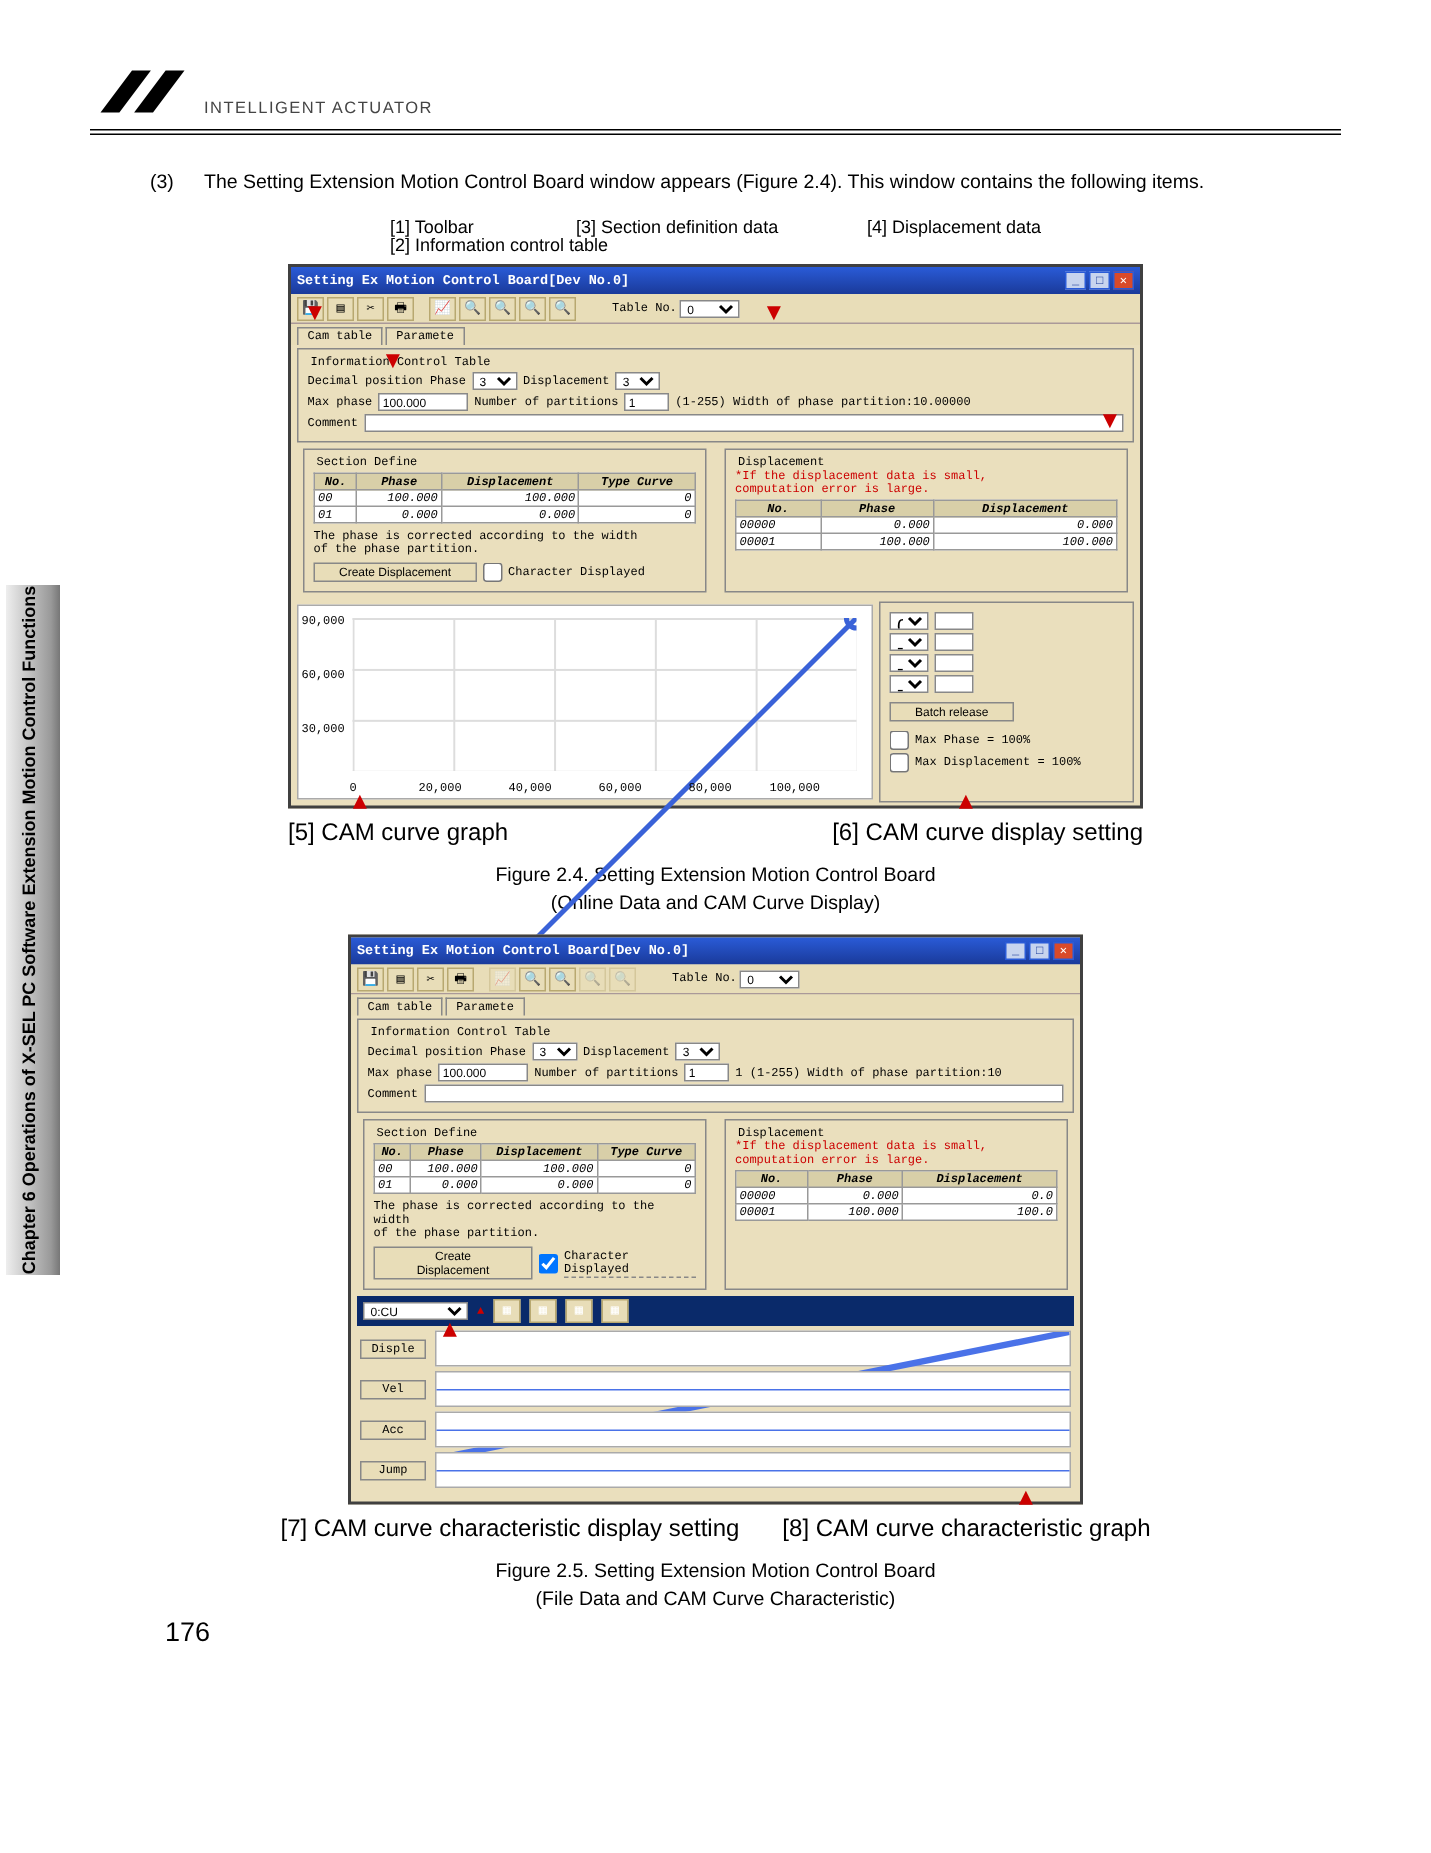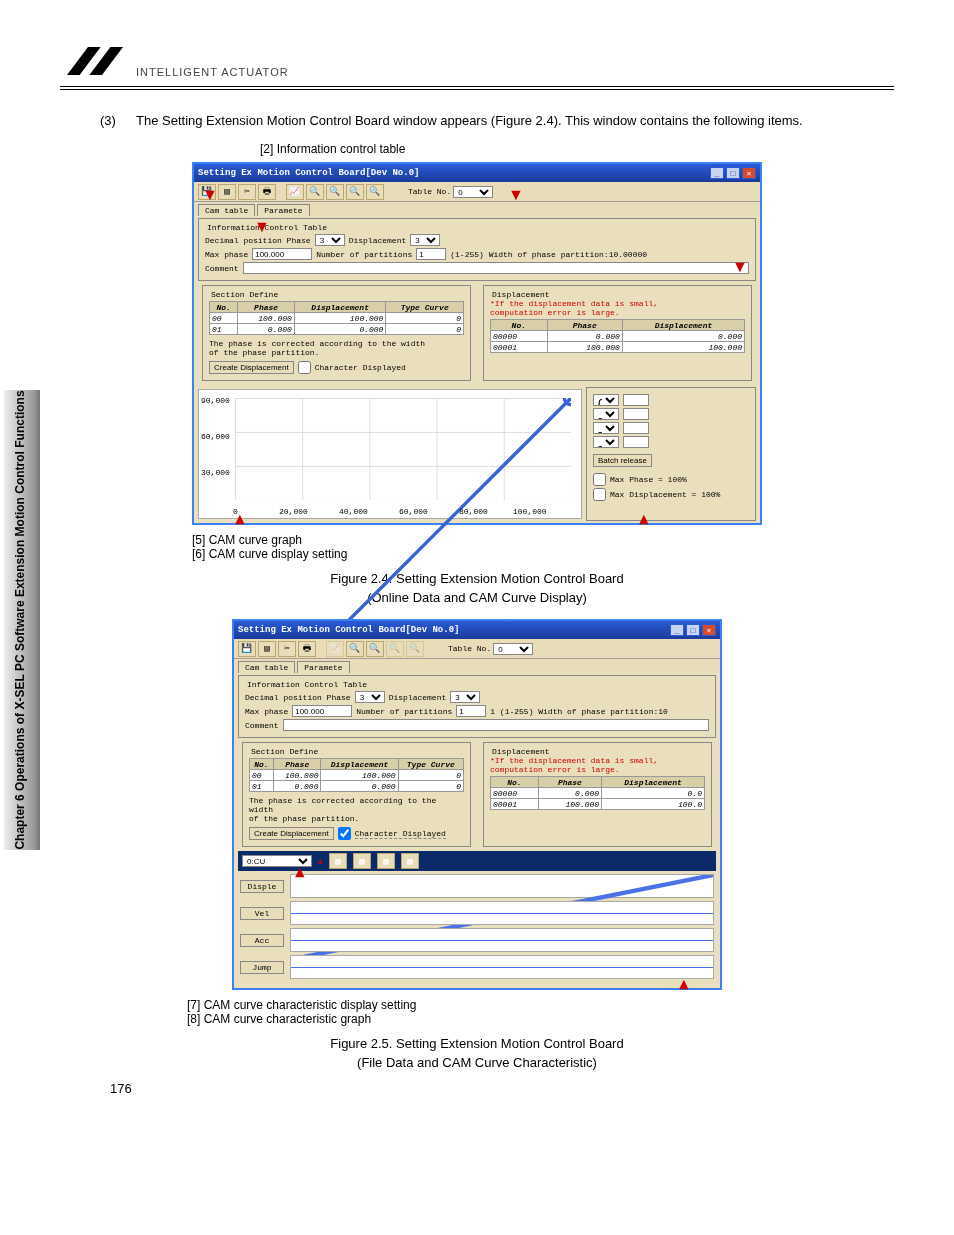--- a/index.html
+++ b/index.html
@@ -9,54 +9,54 @@
   .sidebar-tab span { transform: rotate(-90deg); white-space: nowrap; font-size: 12px; font-weight: bold; color:#000; }
   .logo-row { display:flex; align-items:flex-end; border-bottom:4px double #000; padding-bottom:4px; margin-bottom:18px; }
   .logo-mark { width:70px; height:42px; margin-right:6px; }
   .logo-text { font-size:11px; letter-spacing:1px; color:#444; padding-bottom:4px; }
   .body-text { font-size:13px; line-height:1.4; }
   .intro { display:flex; margin:22px 0 14px 40px; }
   .intro .num { width:36px; }
   .annot-row { font-size:12px; margin-left:200px; display:flex; gap:4px; }
   .annot-row > span { white-space:nowrap; }
   .shot-wrap { margin:6px auto 0; width:570px; position:relative; }
-  .shot { border:2px solid #3b82f6; background:#eadfbd; font-family:"Courier New",monospace; font-size:8px; color:#000; }
+  .shot { border:2px solid #404040; background:#eadfbd; font-family:"Courier New",monospace; font-size:8px; color:#000; }
   .titlebar { background: linear-gradient(#2a5bd7,#1a3a9a); color:#fff; height:18px; display:flex; align-items:center; padding:0 4px; justify-content:space-between; }
   .titlebar-t { font-size:9px; font-weight:bold; }
   .winbtns { display:flex; gap:2px; }
   .wb { width:14px; height:12px; background:#c8d4ee; border:1px solid #2a5bd7; display:flex; align-items:center; justify-content:center; font-size:8px; color:#1a3a9a; }
   .wb.cl { background:#d94a2a; color:#fff; }
   .toolbar { background:#e8ddb8; height:20px; display:flex; align-items:center; padding:0 4px; gap:2px; border-bottom:1px solid #a99; }
   .tbtn { width:18px; height:16px; background:#e8ddb8; border:1px solid #b8a870; display:flex; align-items:center; justify-content:center; font-size:9px; }
   .tab-row { display:flex; padding:2px 4px 0; gap:2px; background:#e8ddb8; }
   .tab-btn { background:#eadfbd; border:1px solid #888; border-bottom:none; padding:1px 6px; font-size:8px; }
   .tab-btn.active { background:#eadfbd; }
   .panel { border:1px solid #888; margin:2px 4px; padding:4px 6px; background:#eadfbd; }
   .panel legend, .panel .lg { font-size:8px; padding:0 2px; }
   .grid2 { display:grid; grid-template-columns:1fr 1fr; gap:4px; margin:2px 4px; }
   .row-sm { display:flex; align-items:center; gap:4px; font-size:8px; margin:2px 0; }
   .inp { background:#fff; border:1px solid #888; height:12px; padding:0 2px; font-size:8px; }
   .sel { background:#fff; border:1px solid #888; height:12px; font-size:8px; }
   .tbl { width:100%; border-collapse:collapse; font-size:8px; background:#fff; margin-top:2px;font-style:italic; }
   .tbl th,.tbl td{ border:1px solid #999; padding:0 2px; height:11px; text-align:right; }
   .tbl th{ background:#d8cfa8; text-align:center; }
   .tbl td.l{ text-align:left; }
-  .btn { background:#e8ddb8; border:1px solid #888; padding:1px 4px; font-size:8px; }
+  .btn { background:#e8ddb8; border:1px solid #888; padding:1px 16px; font-size:8px; }
   .note-red { color:#c00; font-size:8px; }
   .chart { background:#fff; border:1px solid #aaa; margin:4px; height:130px; position:relative; }
   .chart-grid { position:absolute; left:36px; right:10px; top:8px; bottom:18px;
     background-image: linear-gradient(#ddd 1px,transparent 1px),linear-gradient(90deg,#ddd 1px,transparent 1px);
     background-size: 20% 33.3%,20% 33.3%; }
   .chart-line { position:absolute; left:36px; right:10px; top:8px; bottom:18px; }
   .y-lab { position:absolute; left:2px; font-size:8px; }
   .x-lab { position:absolute; bottom:2px; font-size:8px; }
   .mini { width:26px; height:12px; background:#fff; border:1px solid #888; }
   .cap { text-align:center; font-size:13px; margin:10px 0 4px; }
-  .callout-row { display:flex; justify-content:space-between; font-size:12px; margin:4px 0;flex-direction:column; }
-  .page-num { position:absolute; bottom:18px; left:110px; font-size:13px; }
+  .callout-row { display:flex; justify-content:space-between; font-size:16px; margin:4px 0; }
+  .page-num { position:absolute; bottom:18px; left:110px; font-size:18px; }
   .strip-ctl { background:#0a2a6a; color:#fff; display:flex; align-items:center; padding:2px 4px; gap:6px; font-size:8px; margin:2px 4px; }
   .char-row { display:flex; align-items:center; gap:6px; margin:3px 6px; }
   .char-lbl { width:44px; font-size:8px; background:#e8ddb8; border:1px solid #888; padding:1px 2px; text-align:center; }
   .char-plot { flex:1; height:24px; background:#fff; border:1px solid #aaa; position:relative; }
   .char-plot .ln{ position:absolute; left:0; right:0; top:50%; border-top:1px solid #4a72e8; }
   .arrow { position:absolute; color:#c00; font-size:16px; font-weight:bold; }
 </style>
 </head>
 <body>
 
@@ -71,20 +71,25 @@
         <polygon points="42,50 72,10 90,10 60,50" fill="#000"></polygon>
       </svg>
     <div class="logo-text">INTELLIGENT ACTUATOR</div>
   </div>
 
   <div class="intro body-text">
     <div class="num">(3)</div>
     <div>The Setting Extension Motion Control Board window appears (Figure 2.4). This window contains the following items.</div>
   </div>
 
+  <div class="annot-row" style="margin-left:200px;">
+    <span style="width:120px">[1] Toolbar</span>
+    <span style="width:190px">[3] Section definition data</span>
+    <span>[4] Displacement data</span>
+  </div>
   <div class="annot-row" style="margin-top:-2px;">
     <span>[2] Information control table</span>
   </div>
 
   <div class="shot-wrap">
     <span class="arrow" style="left:10px; top:24px;">▼</span>
     <span class="arrow" style="left:62px; top:56px;">▼</span>
     <span class="arrow" style="left:316px; top:24px;">▼</span>
     <span class="arrow" style="left:540px; top:96px;">▼</span>
     <div class="shot">

